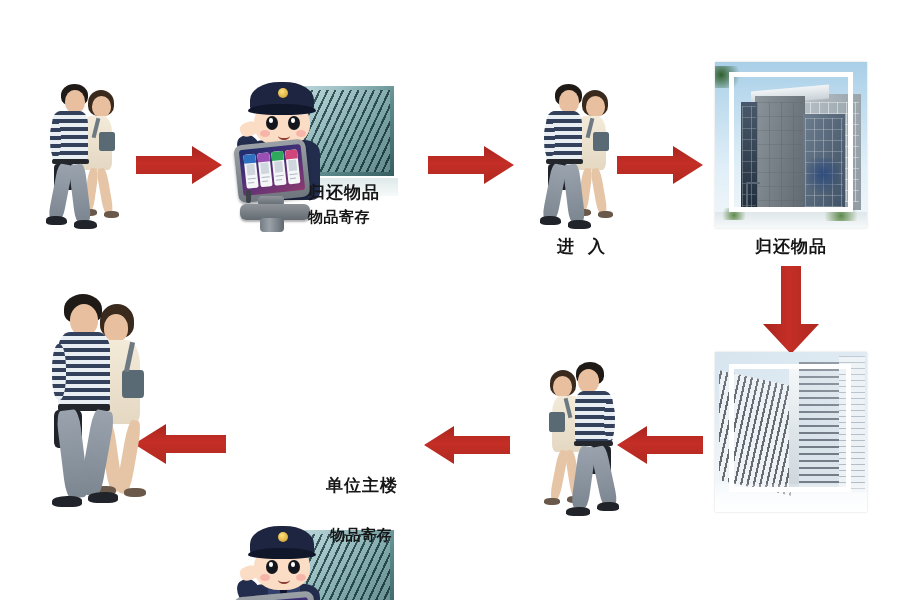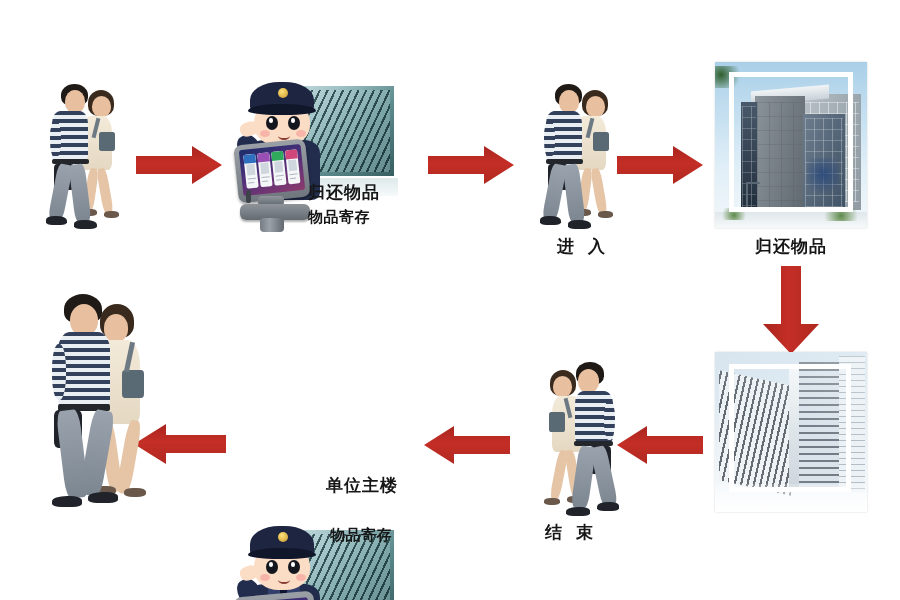--- a/index.html
+++ b/index.html
@@ -389,21 +389,20 @@
       <div class="p-torso-m abs" style="left:15px;top:35px;width:38px;height:52px;"></div>
       <div class="p-arm abs" style="left:13px;top:44px;width:11px;height:40px;background:repeating-linear-gradient(to bottom,#33415c 0 4px,#e9eef3 4px 8px);"></div>
       <div class="p-belt abs" style="left:15px;top:85px;width:39px;height:5px;"></div>
       <div class="p-jacket abs" style="left:17px;top:90px;width:21px;height:28px;"></div>
       <div class="p-leg abs" style="left:16px;top:90px;width:16px;height:60px;transform:rotate(12deg);"></div>
       <div class="p-leg abs" style="left:36px;top:90px;width:17px;height:62px;transform:rotate(-8deg);"></div>
       <div class="p-shoe abs" style="left:9px;top:146px;width:22px;height:9px;"></div>
       <div class="p-shoe abs" style="left:38px;top:151px;width:24px;height:9px;"></div>
     </div>
   </div>
-  <div class="abs cap" style="left:508px;top:521px;width:126px;">结 束</div>
 
   <div class="abs" style="left:424px;top:426px;">
     <svg class="arrow" width="86" height="38" viewBox="0 0 86 38">
       <defs>
           <linearGradient id="gL2" x1="0" y1="0" x2="0" y2="1">
         <stop offset="0" stop-color="#a8251e"></stop>
             <stop offset="45%" stop-color="#c42e26"></stop>
             <stop offset="100%" stop-color="#b02920"></stop>
       </linearGradient>
         </defs>

